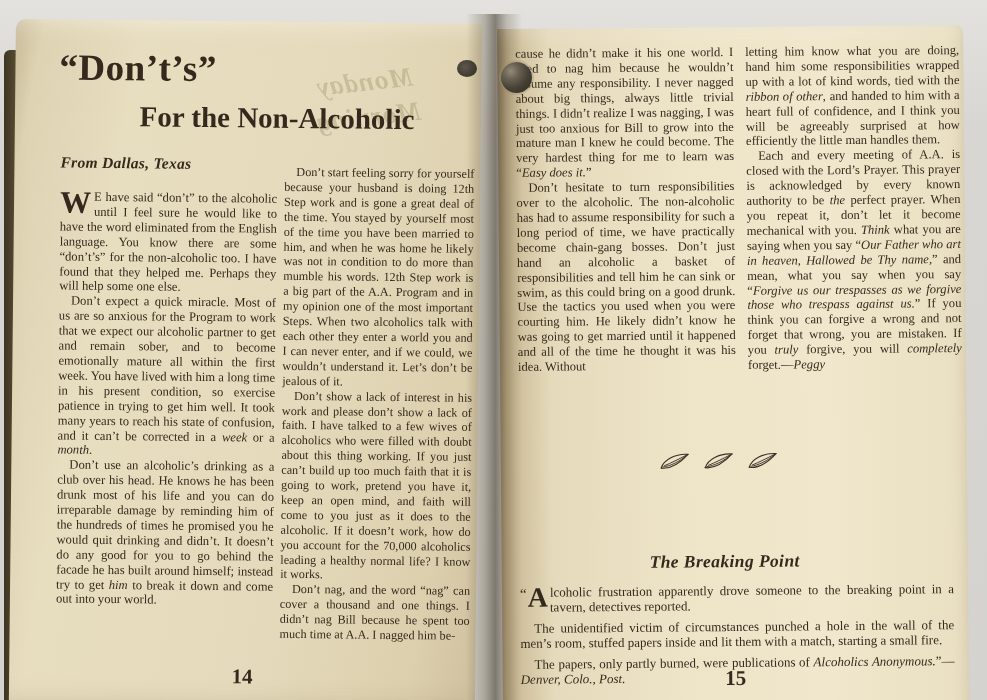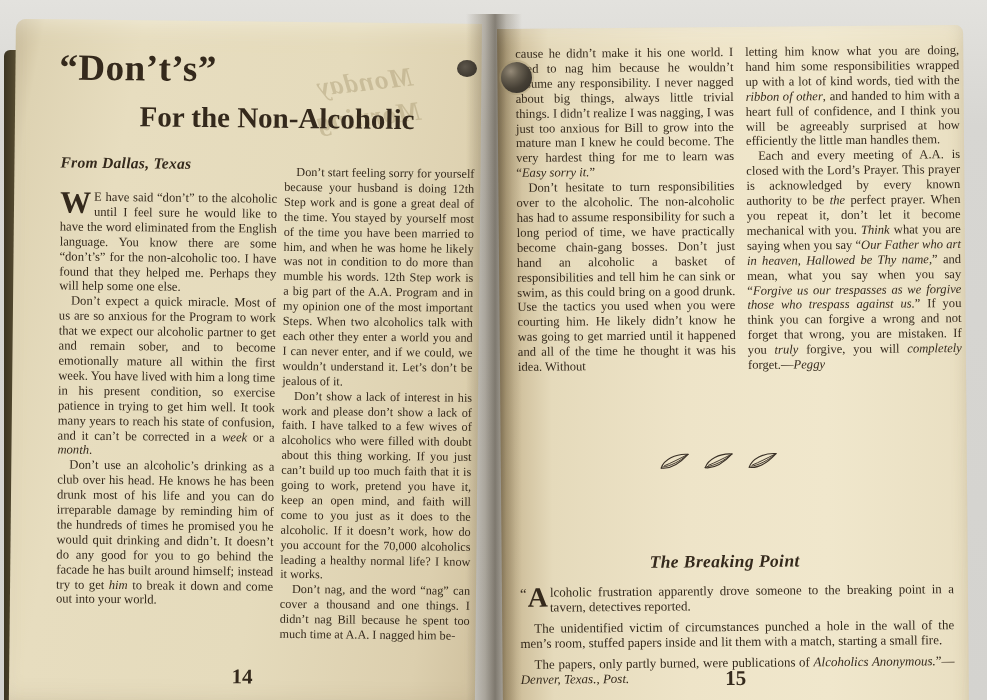--- a/index.html
+++ b/index.html
@@ -94,21 +94,21 @@
       <p>Don’t start feeling sorry for yourself because your husband is doing 12th Step work and is gone a great deal of the time. You stayed by yourself most of the time you have been married to him, and when he was home he likely was not in condition to do more than mumble his words. 12th Step work is a big part of the A.A. Program and in my opinion one of the most important Steps. When two alcoholics talk with each other they enter a world you and I can never enter, and if we could, we wouldn’t understand it. Let’s don’t be jealous of it.</p>
       <p>Don’t show a lack of interest in his work and please don’t show a lack of faith. I have talked to a few wives of alcoholics who were filled with doubt about this thing working. If you just can’t build up too much faith that it is going to work, pretend you have it, keep an open mind, and faith will come to you just as it does to the alcoholic. If it doesn’t work, how do you account for the 70,000 alcoholics leading a healthy normal life? I know it works.</p>
       <p>Don’t nag, and the word “nag” can cover a thousand and one things. I didn’t nag Bill because he spent too much time at A.A. I nagged him be-</p>
     </div>
 
     <div class="pageno">14</div>
   </div>
 
   <div class="page right">
     <div class="col rp-col1">
-      <p class="cont">cause he didn’t make it his one world. I used to nag him because he wouldn’t assume any responsibility. I never nagged about big things, always little trivial things. I didn’t realize I was nagging, I was just too anxious for Bill to grow into the mature man I knew he could become. The very hardest thing for me to learn was “<i>Easy sorry it.</i>”</p>
+      <p class="cont">cause he didn’t make it his one world. I used to nag him because he wouldn’t assume any responsibility. I never nagged about big things, always little trivial things. I didn’t realize I was nagging, I was just too anxious for Bill to grow into the mature man I knew he could become. The very hardest thing for me to learn was “<i>Easy does it.</i>”</p>
       <p>Don’t hesitate to turn responsibilities over to the alcoholic. The non-alcoholic has had to assume responsibility for such a long period of time, we have practically become chain-gang bosses. Don’t just hand an alcoholic a basket of responsibilities and tell him he can sink or swim, as this could bring on a good drunk. Use the tactics you used when you were courting him. He likely didn’t know he was going to get married until it happened and all of the time he thought it was his idea. Without</p>
     </div>
 
     <div class="col rp-col2">
       <p class="cont">letting him know what you are doing, hand him some responsibilities wrapped up with a lot of kind words, tied with the <i>ribbon of other</i>, and handed to him with a heart full of confidence, and I think you will be agreeably surprised at how efficiently the little man handles them.</p>
       <p>Each and every meeting of A.A. is closed with the Lord’s Prayer. This prayer is acknowledged by every known authority to be <i>the</i> perfect prayer. When you repeat it, don’t let it become mechanical with you. <i>Think</i> what you are saying when you say “<i>Our Father who art in heaven, Hallowed be Thy name,</i>” and mean, what you say when you say “<i>Forgive us our trespasses as we forgive those who trespass against us.</i>” If you think you can forgive a wrong and not forget that wrong, you are mistaken. If you <i>truly</i> forgive, you will <i>completely</i> forget.—<i>Peggy</i></p>
     </div>
 
     <div class="ornament">
       <svg width="31" height="18" viewBox="0 0 46 26" fill="none">
@@ -129,21 +129,21 @@
         <path d="M7 20.5 C 16 17, 29 10.5, 39 5.5" stroke="#3a3127" stroke-width="1.4" stroke-linecap="round"></path>
         <path d="M4.5 22.5 C 15 21.5, 31 14, 40.5 4.8" stroke="#3a3127" stroke-width="1.4" stroke-linecap="round"></path>
       </svg>
     </div>
 
     <div class="section-title">The Breaking Point</div>
 
     <div class="section">
       <p class="lead"><span class="lead-quote">“</span><span class="dropcap">A</span><span>lcoholic frustration apparently drove someone to the breaking point in a tavern, detectives reported.</span></p>
       <p>The unidentified victim of circumstances punched a hole in the wall of the men’s room, stuffed papers inside and lit them with a match, starting a small fire.</p>
-      <p>The papers, only partly burned, were publications of <i>Alcoholics Anonymous.</i>”—<i>Denver, Texas., Post.</i></p>
+      <p>The papers, only partly burned, were publications of <i>Alcoholics Anonymous.</i>”—<i>Denver, Colo., Post.</i></p>
     </div>
 
     <div class="pageno">15</div>
   </div>
 
   <div class="gutter"></div>
   <div class="hole a"></div>
   <div class="hole b"></div>
 </div>
 

